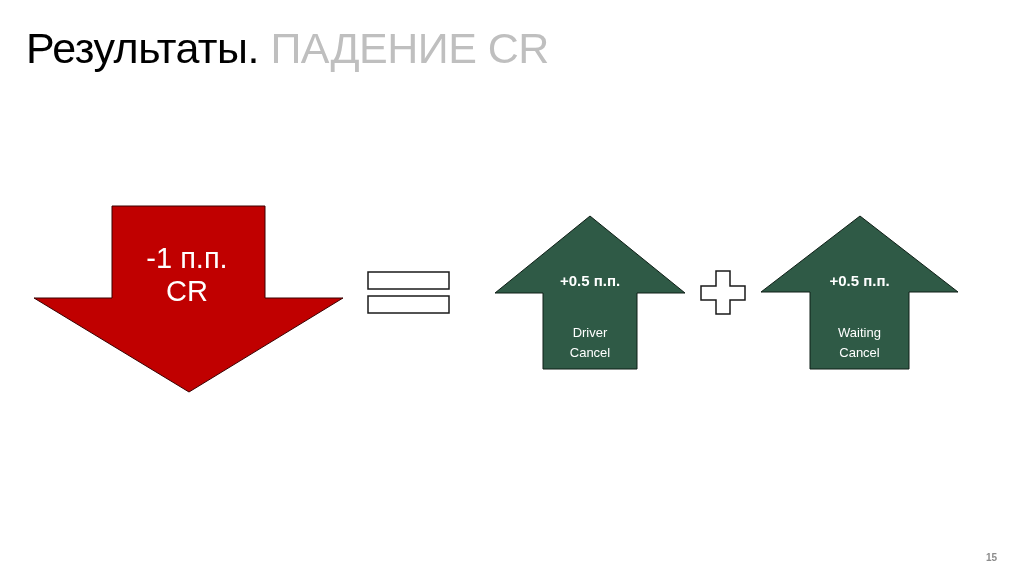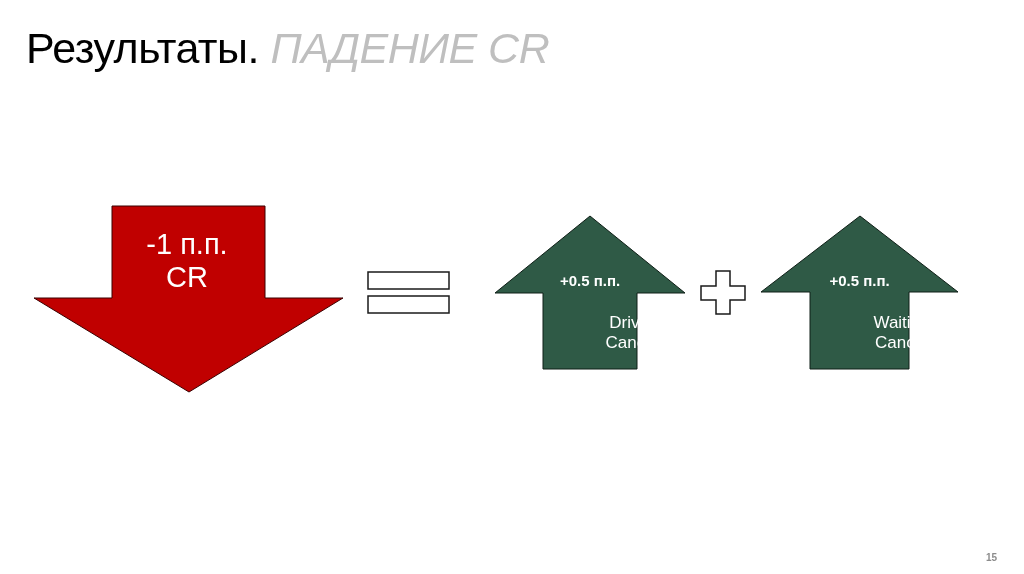--- a/index.html
+++ b/index.html
@@ -1,26 +1,26 @@
 <!DOCTYPE html>
 <html><head>
 <meta charset="utf-8">
 <style>
   html,body{margin:0;padding:0;background:#ffffff;}
   body{width:1024px;height:574px;position:relative;overflow:hidden;font-family:"Liberation Sans",sans-serif;}
   .title{position:absolute;left:26px;top:18px;font-size:43px;letter-spacing:-0.5px;white-space:nowrap;line-height:60px;}
   .title .black{color:#000000;}
-  .title .gray{color:#bfbfbf;font-style:italic;}
+  .title .gray{color:#bfbfbf;}
   svg.canvas{position:absolute;left:0;top:0;}
   .lbl{position:absolute;text-align:center;color:#ffffff;white-space:nowrap;}
-  .red-lbl{left:112px;width:150px;top:228px;font-size:29px;line-height:33px;}
+  .red-lbl{left:112px;width:150px;top:242px;font-size:29px;line-height:33px;}
   .g1{left:543px;width:94px;}
   .g2{left:810px;width:99px;}
   .pp{top:272px;font-size:15px;line-height:18px;font-weight:bold;}
-  .nm{top:313px;font-size:17px;line-height:20px;margin-left:42px;}
+  .nm{top:323px;font-size:13px;line-height:20px;}
   .page-num{position:absolute;left:986px;top:552px;font-size:10px;color:#8c8c8c;font-weight:bold;}
 </style>
 </head>
 <body>
 
 <div class="title">
   <span class="black">Результаты.</span>
   <span class="gray">ПАДЕНИЕ CR</span>
 </div>
 

